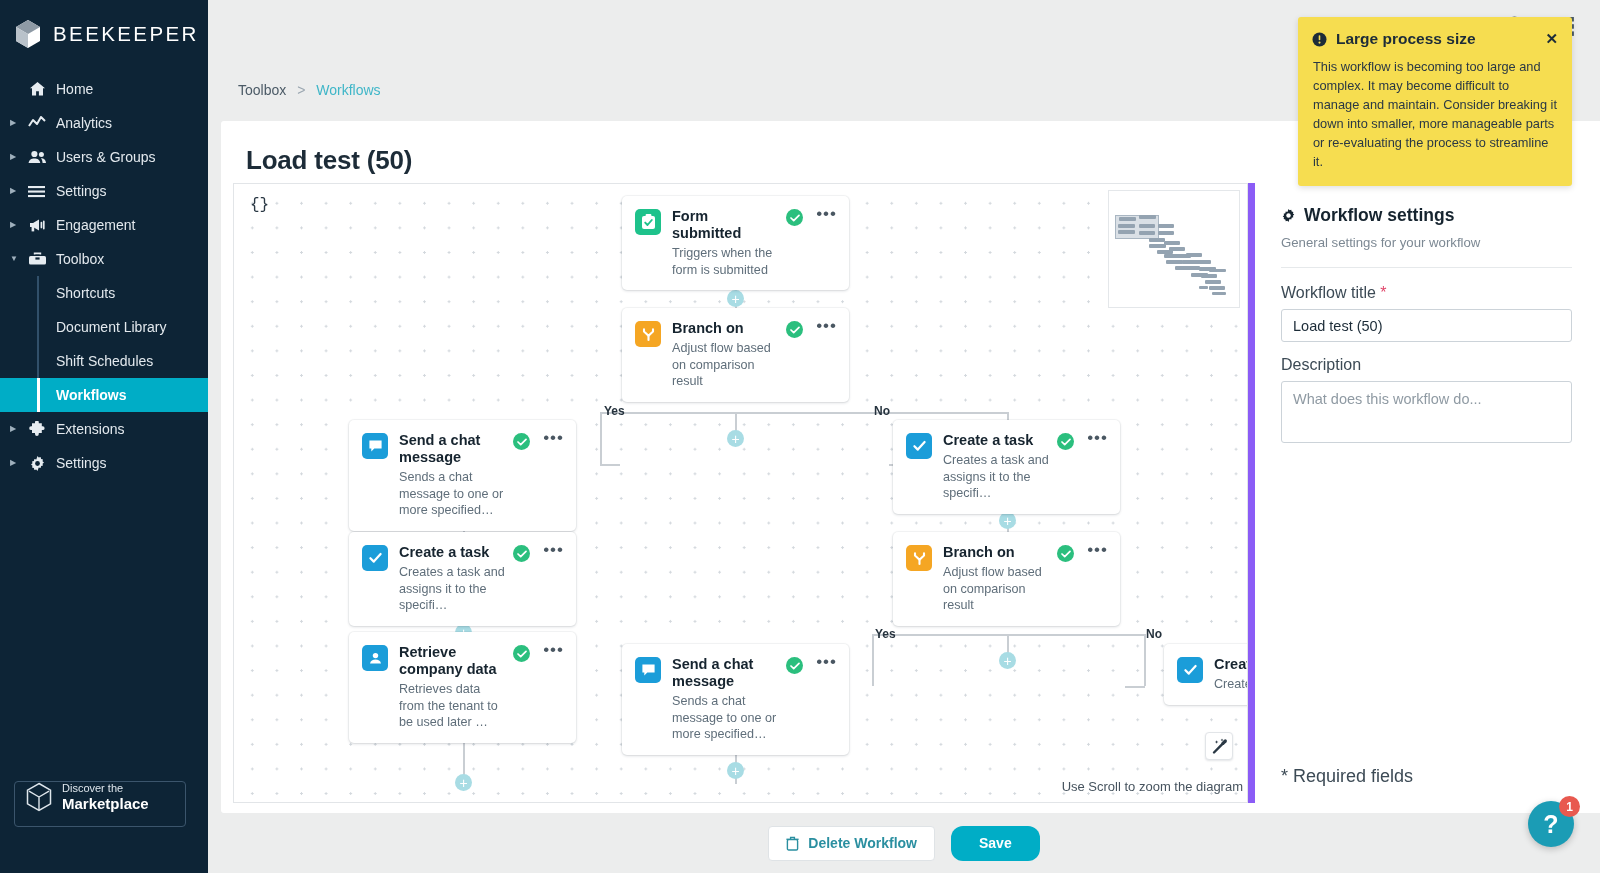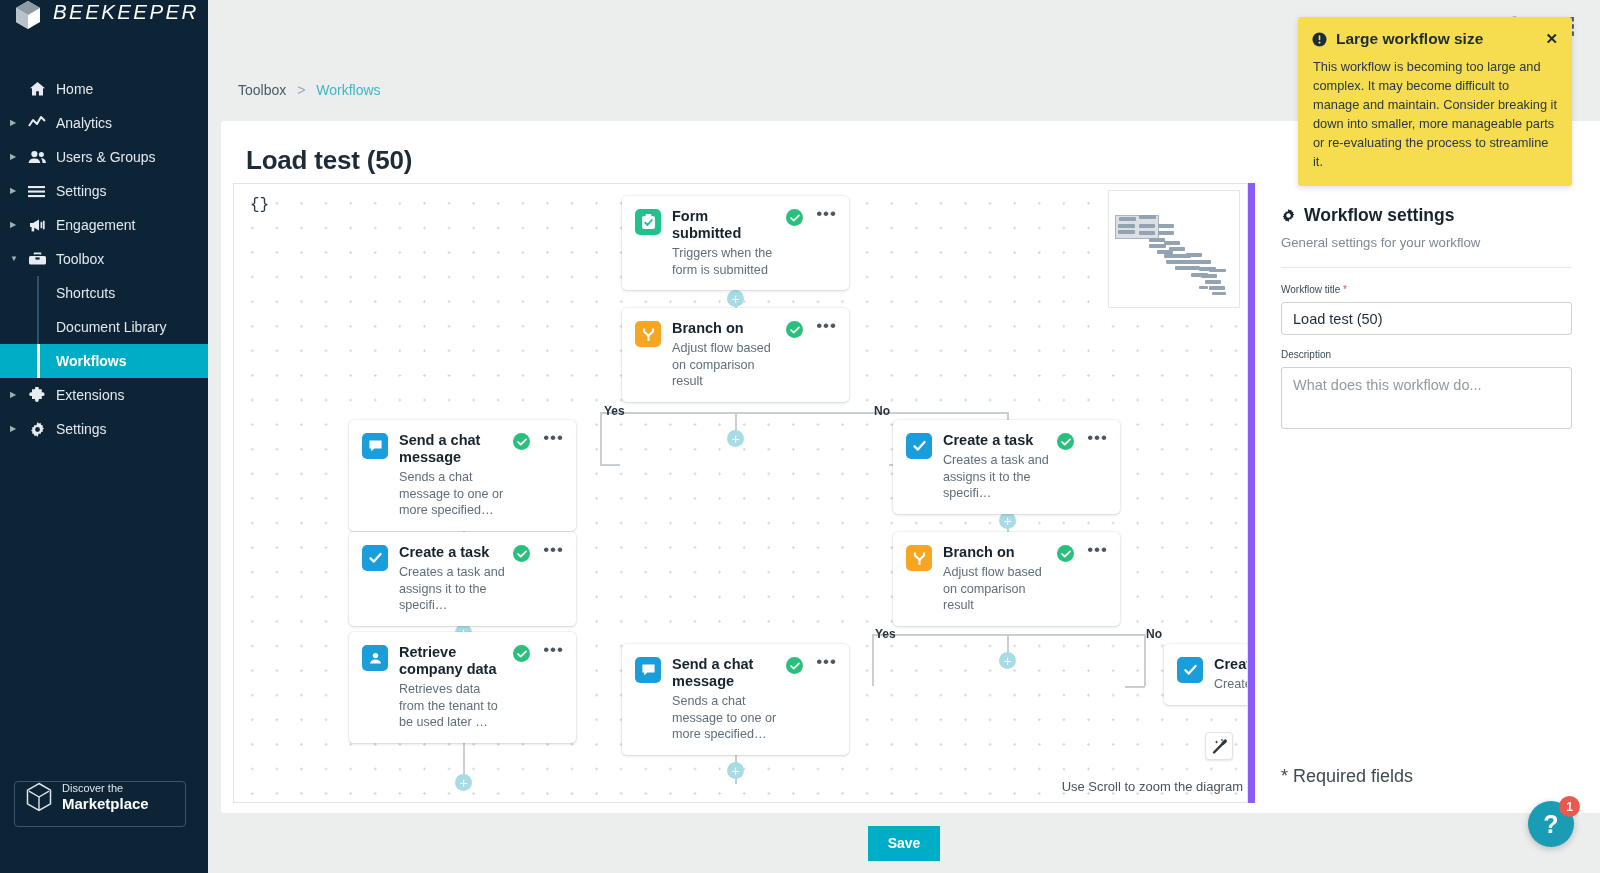--- a/index.html
+++ b/index.html
@@ -9,21 +9,21 @@
     background: #eceded; overflow: hidden;
   }
 
   #app { position: relative; width: 1600px; height: 873px; }
 
   
   .sidebar {
     position: absolute; left: 0; top: 0; width: 208px; height: 873px;
     background: #0d2436; color: #dfe6ec; overflow: hidden;
   }
-  .brand { display: flex; height: 68px; padding-left: 14px; font-style: italic; }
+  .brand { display: flex; align-items: center; height: 68px; padding-left: 14px; }
   .brand-logo { width: 28px; height: 30px; margin-right: 11px; flex: none; }
   .brand-name {
     font-size: 20.5px; letter-spacing: 2.4px; color: #fff; font-weight: 400;
   }
   .nav { margin-top: 4px; }
   .nav-item {
     position: relative; display: flex; align-items: center;
     height: 34px; padding-left: 10px; cursor: pointer;
     font-size: 14px; color: #e3e9ee;
   }
@@ -173,21 +173,21 @@
 
   
   .settings {
     width: 352px; flex: none; background: #fff; padding: 22px 28px 0 26px;
     border-left: 7px solid #8b5cf6; position: relative;
   }
   .set-head { display: flex; align-items: center; gap: 8px; }
   .set-title { font-size: 17.5px; font-weight: 700; color: #16242f; }
   .set-sub { font-size: 13.2px; color: #7c8893; margin-top: 9px; }
   .set-div { height: 1px; background: #e6e9eb; margin: 17px 0 16px; }
-  .field-label { font-size: 10px; color: #3c4a55; margin-bottom: 7px; }
+  .field-label { font-size: 16px; color: #3c4a55; margin-bottom: 7px; }
   .req { color: #e0466a; }
   .txt-input {
     width: 100%; height: 33px; border: 1px solid #ccd3d9; border-radius: 3px;
     font-family: "Liberation Sans", sans-serif; font-size: 14.5px; color: #1d2c38;
     padding: 0 11px; outline: none;
   }
   .txt-area {
     width: 100%; height: 62px; border: 1px solid #ccd3d9; border-radius: 3px;
     font-family: "Liberation Sans", sans-serif; font-size: 14.5px; color: #1d2c38;
     padding: 9px 11px; outline: none; resize: none;
@@ -202,21 +202,21 @@
   .footer {
     position: absolute; left: 208px; right: 0; bottom: 0; height: 60px;
     background: #eceded; display: flex; align-items: center; justify-content: center; gap: 16px;
   }
   .btn-del {
     display: flex; align-items: center; gap: 9px; height: 35px; padding: 0 17px;
     background: #fff; border: 1px solid #dfe3e6; border-radius: 4px;
     font-size: 14px; font-weight: 700; color: #2a8fa0; cursor: pointer;
   }
   .btn-save {
-    height: 35px; padding: 0 20px; background: #00adc6; border: none; border-radius: 0;
+    height: 35px; padding: 0 28px; background: #00adc6; border: none; border-radius: 12px;
     font-size: 14px; font-weight: 700; color: #fff; cursor: pointer;
     font-family: "Liberation Sans", sans-serif;
   }
 
   
   .toast {
     position: absolute; right: 28px; top: 17px; width: 274px;
     background: #f6dd50; border-radius: 3px; padding: 13px 14px 15px 14px;
     box-shadow: 0 2px 6px rgba(0,0,0,.13); z-index: 50;
   }
@@ -331,20 +331,23 @@
         <span class="nav-label">Toolbox</span>
       </div>
 
       <div class="sub-wrap">
         <div class="sub-line"></div>
         <div class="sub-item">
           <span>Shortcuts</span>
         </div>
         <div class="sub-item">
           <span>Document Library</span>
+        </div>
+        <div class="sub-item">
+          <span>Shift Schedules</span>
         </div>
         <div class="sub-item active">
           <span class="active-bar"></span>
           <span>Workflows</span>
         </div>
       </div>
 
       <div class="nav-item">
         <span class="nav-caret">▶</span>
         <span class="nav-icon">
@@ -716,31 +719,39 @@
           <textarea class="txt-area" placeholder="What does this workflow do..." style=""></textarea>
 
           <div class="req-note">* Required fields</div>
         </div>
 
       </div>
     </div>
   </div>
 
   <div class="footer">
+    <div class="btn-del">
+      <svg width="13" height="15" viewBox="0 0 13 15">
+        <rect x="1.4" y="3.6" width="10.2" height="10.4" rx="1.3" stroke="#2a8fa0" stroke-width="1.4" fill="none"></rect>
+        <line x1="0.4" y1="3.3" x2="12.6" y2="3.3" stroke="#2a8fa0" stroke-width="1.4"></line>
+        <path d="M4.6 3.3V1.4h3.8v1.9" stroke="#2a8fa0" stroke-width="1.4" fill="none"></path>
+      </svg>
+      <span>Delete Workflow</span>
+    </div>
     <button class="btn-save">Save</button>
   </div>
 
   <div class="toast">
     <div class="toast-head">
       <svg width="15" height="15" viewBox="0 0 15 15">
         <circle cx="7.5" cy="7.5" r="7" fill="#1d2c38"></circle>
         <rect x="6.7" y="3.2" width="1.6" height="5" rx=".8" fill="#f6dd50"></rect>
         <circle cx="7.5" cy="10.6" r="1.05" fill="#f6dd50"></circle>
       </svg>
-      <span class="toast-title">Large workflow size</span>
+      <span class="toast-title">Large process size</span>
       <span class="toast-x">✕</span>
     </div>
     <div class="toast-body">This workflow is becoming too large and complex. It may become difficult to manage and maintain. Consider breaking it down into smaller, more manageable parts or re-evaluating the process to streamline it.</div>
   </div>
 
   <div class="fab">?</div>
   <div class="fab-badge">1</div>
 
 </div>
 

